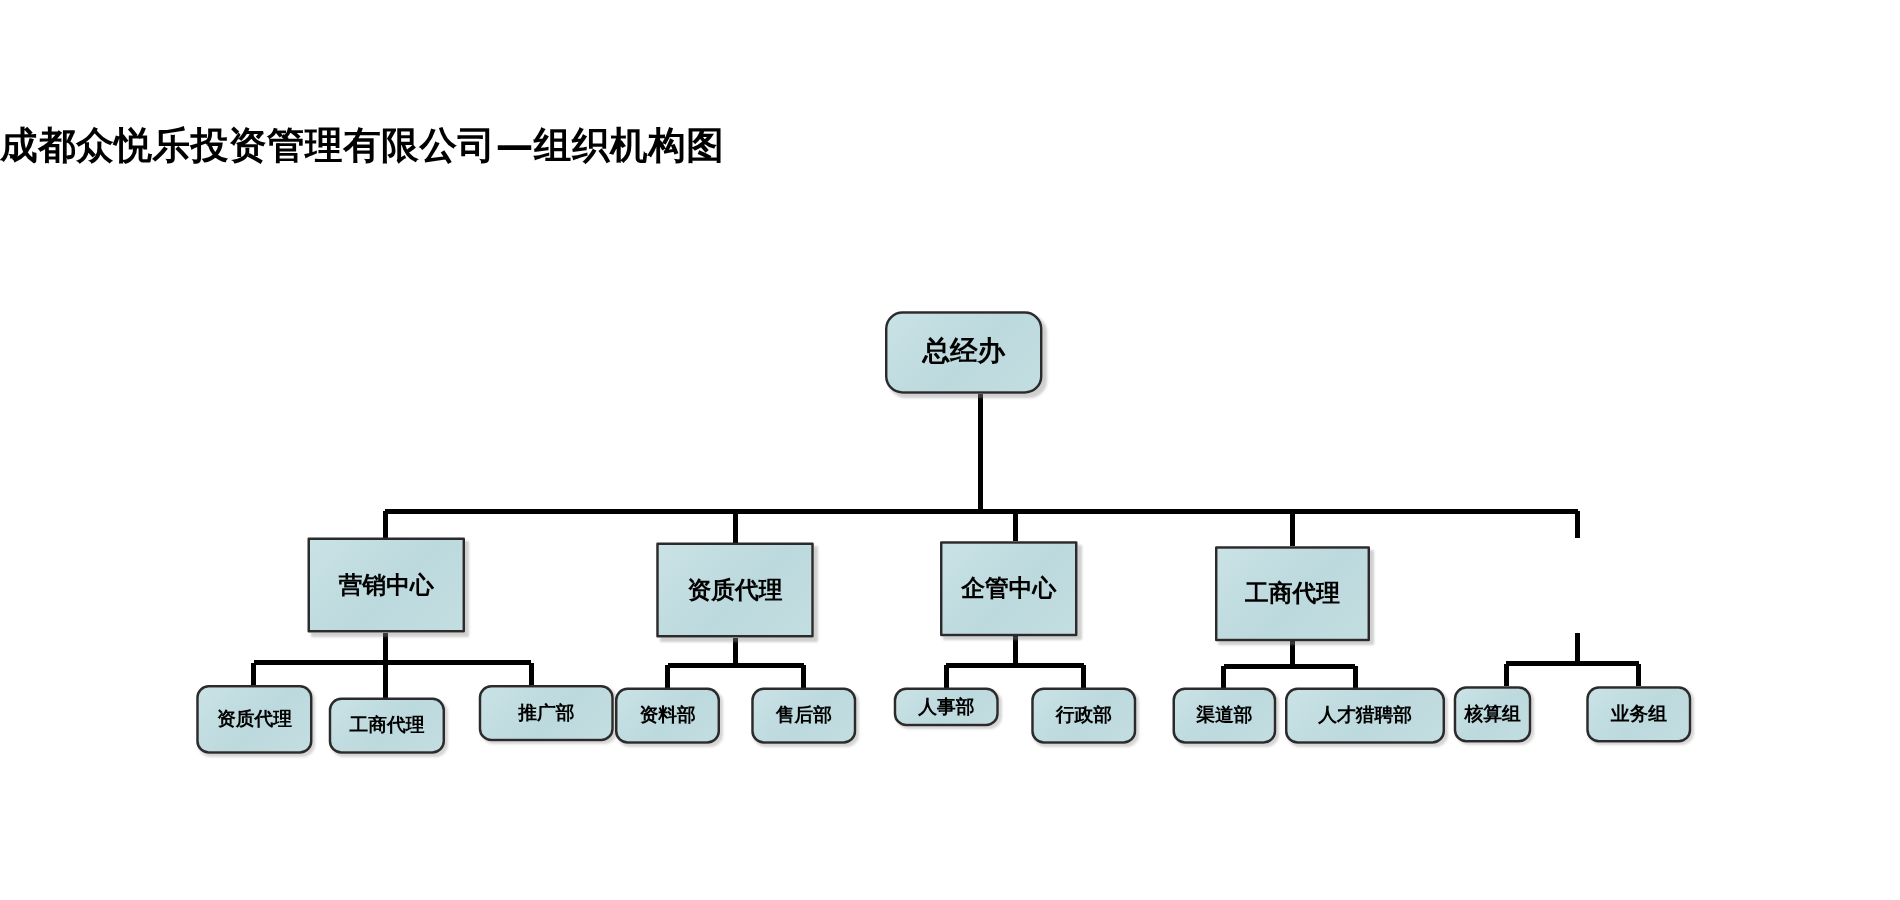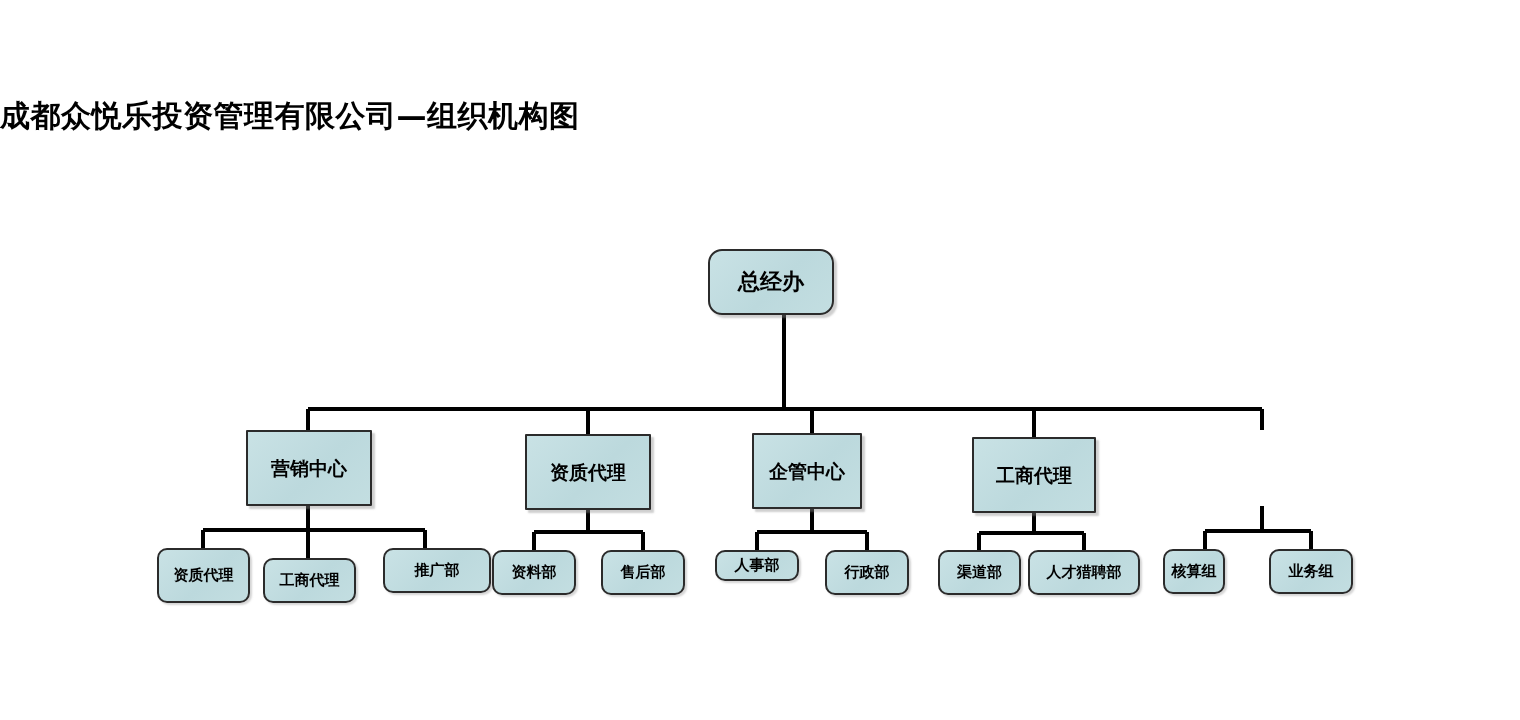--- a/index.html
+++ b/index.html
@@ -146,19 +146,19 @@
   <div class="node level-leaf" style="left:492px; top:550px; width:84px; height:45px;">资料部</div>
 
   <div class="node level-leaf" style="left:601px; top:550px; width:84px; height:45px;">售后部</div>
 
   <div class="node level-leaf" style="left:715px; top:550px; width:84px; height:31px;">人事部</div>
 
   <div class="node level-leaf" style="left:825px; top:550px; width:84px; height:45px;">行政部</div>
 
   <div class="node level-leaf" style="left:938px; top:550px; width:83px; height:45px;">渠道部</div>
 
-  <div class="node level-leaf" style="left:1028px; top:550px; width:112px; height:45px;">人才猎聘部</div>
+  <div class="node level-leaf" style="left:1028px; top:550px; width:128px; height:45px;">人才猎聘部</div>
 
   <div class="node level-leaf" style="left:1163px; top:549px; width:62px; height:45px;">核算组</div>
 
   <div class="node level-leaf" style="left:1269px; top:549px; width:84px; height:45px;">业务组</div>
 
 </div>
 
 </body></html>

